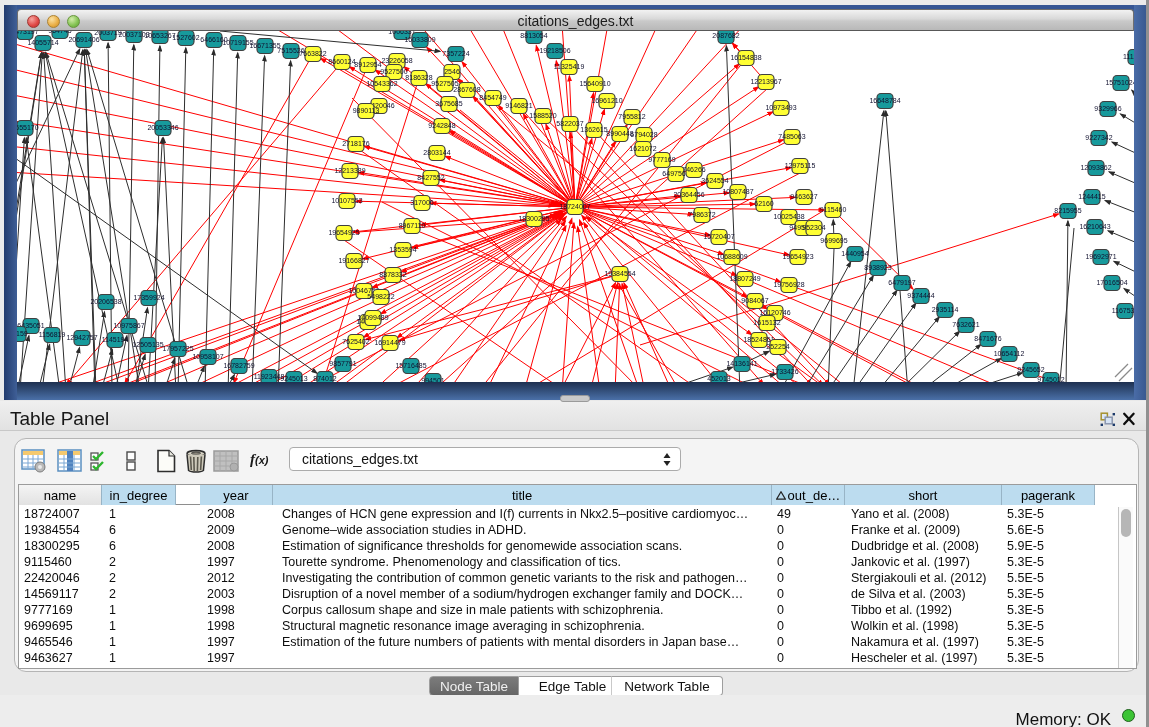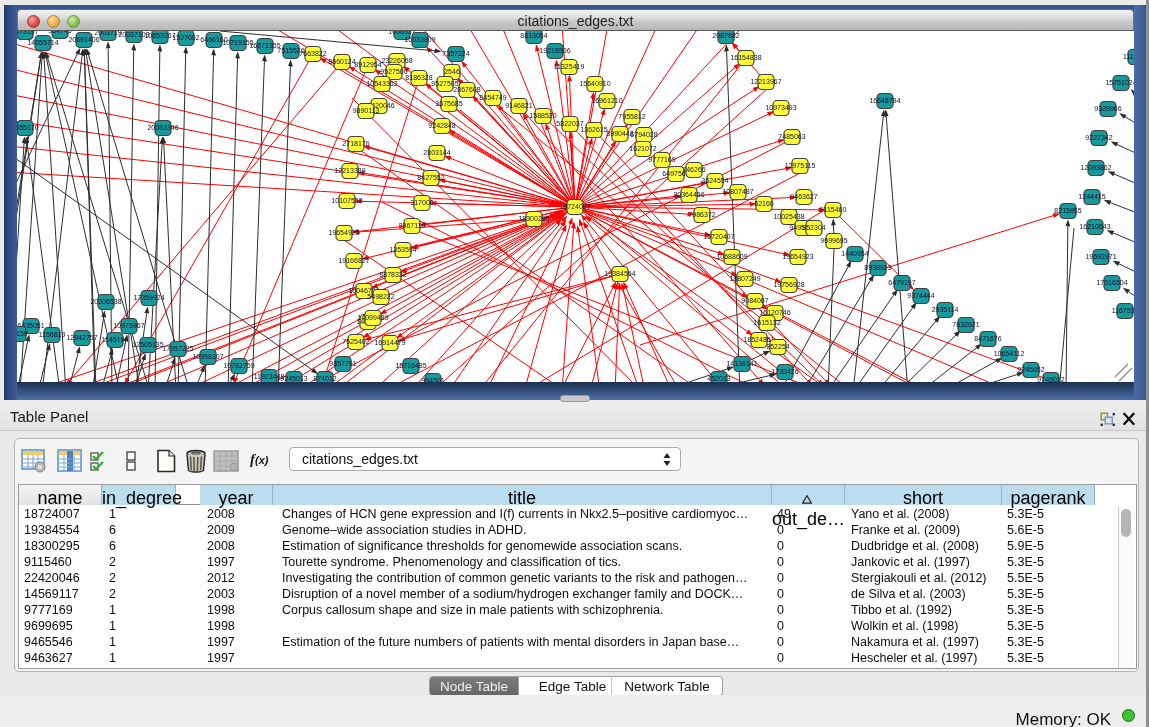--- a/index.html
+++ b/index.html
@@ -7,26 +7,26 @@
 #dright{position:absolute;left:1130px;top:0;width:12px;height:395px;background:linear-gradient(to right,#4a6ca7,#395990)}
 #dbottom{position:absolute;left:13px;top:377px;width:1117px;height:18px;background:linear-gradient(#1e3050,#4a70a8)}
 #dtop{position:absolute;left:13px;top:0;width:1117px;height:4px;background:#365694}
 #win{position:absolute;left:13px;top:4px;width:1117px;height:377px}
 #titlebar{position:absolute;left:0;top:0;width:100%;height:22px;border-radius:4px 4px 0 0;background:linear-gradient(#f2f2f2,#d8d8d8 45%,#c9c9c9 55%,#b8b8b8);border:1px solid #6f6f6f;border-bottom:1px solid #585858}
 #titlebar .tl{position:absolute;top:4.5px;width:13px;height:13px;border-radius:50%}
 #title{position:absolute;top:3px;width:100%;text-align:center;font-size:14px;color:#1c1c1c}
 #canvas{position:absolute;left:0;top:22px;width:1117px;height:351px;background:#fff;overflow:hidden}
 #tablepanel{position:absolute;left:0;top:400px;width:1149px;height:327px;background:#e9e9e9}
 #tpheader{position:absolute;left:0;top:1px;width:100%;height:30px;background:linear-gradient(#efefef,#e2e2e2);border-bottom:1px solid #c8c8c8}
-#tpheader .t{position:absolute;left:10px;top:7px;font-size:15px;color:#161616}
-#container{position:absolute;left:14px;top:38px;width:1125px;height:234px;background:#f4f4f4;border:1px solid #b5b5b5;border-radius:5px}
+#tpheader .t{position:absolute;left:10px;top:7px;font-size:19px;color:#161616}
+#container{position:absolute;left:14px;top:38px;width:1125px;height:234px;background:#f4f4f4;border:1px solid #b5b5b5;border-radius:12px}
 #toolbar{position:absolute;left:3px;top:9px;width:100%;height:26px}
 #dropdown{position:absolute;left:271px;top:-1px;width:392px;height:24px;background:#fff;border:1px solid #ababab;border-radius:4px;font-size:14px;color:#111;padding:3px 0 0 12px}
 #tbl{position:absolute;left:3px;top:45px;width:1119px;height:185px;background:#fff;border:1px solid #9b9b9b;overflow:hidden}
-#thead{position:absolute;left:0;top:0;width:100%;height:20px;background:#fff;border-bottom:1px solid #8e8e8e;font-size:18px}
+#thead{position:absolute;left:0;top:0;width:100%;height:20px;background:#fff;border-bottom:1px solid #8e8e8e;font-size:13px}
 #thead div{position:absolute;top:0;height:20px;text-align:center;padding-top:3px;background:#bcdcef;border-right:1px solid #98b4c6}
 #rows{position:absolute;left:0;top:21px;width:100%;font-size:12.5px;color:#0d0d0d}
 .tr{position:relative;height:16px;white-space:nowrap}
 .tr div{position:absolute;top:1px;overflow:hidden}
 .c0{left:5px;width:92px}.c1{left:90px;width:95px}.c2{left:188px;width:70px}
 .c3{left:263px;width:492px}.c4{left:758px;width:70px}.c5{left:832px;width:160px}
 .c6{left:988px;width:100px}
 #vsb{position:absolute;right:3px;top:22px;width:15px;height:161px;background:#fafafa;border-left:1px solid #c6c6c6}
 #vsb .th{position:absolute;left:2px;top:2px;width:10px;height:28px;border-radius:5px;background:#b6b6b6}
 #tabs{position:absolute;left:429px;top:276px;height:20px;font-size:13.5px}
@@ -678,20 +678,21 @@
             <div class="c2">1998</div>
             <div class="c3">Corpus callosum shape and size in male patients with schizophrenia.</div>
             <div class="c4">0</div>
             <div class="c5">Tibbo et al. (1992)</div>
             <div class="c6">5.3E-5</div>
           </div>
 <div class="tr">
             <div class="c0">9699695</div>
             <div class="c1">1</div>
             <div class="c2">1998</div>
+            <div class="c3">Structural magnetic resonance image averaging in schizophrenia.</div>
             <div class="c4">0</div>
             <div class="c5">Wolkin et al. (1998)</div>
             <div class="c6">5.3E-5</div>
           </div>
 <div class="tr">
             <div class="c0">9465546</div>
             <div class="c1">1</div>
             <div class="c2">1997</div>
             <div class="c3">Estimation of the future numbers of patients with mental disorders in Japan base…</div>
             <div class="c4">0</div>

